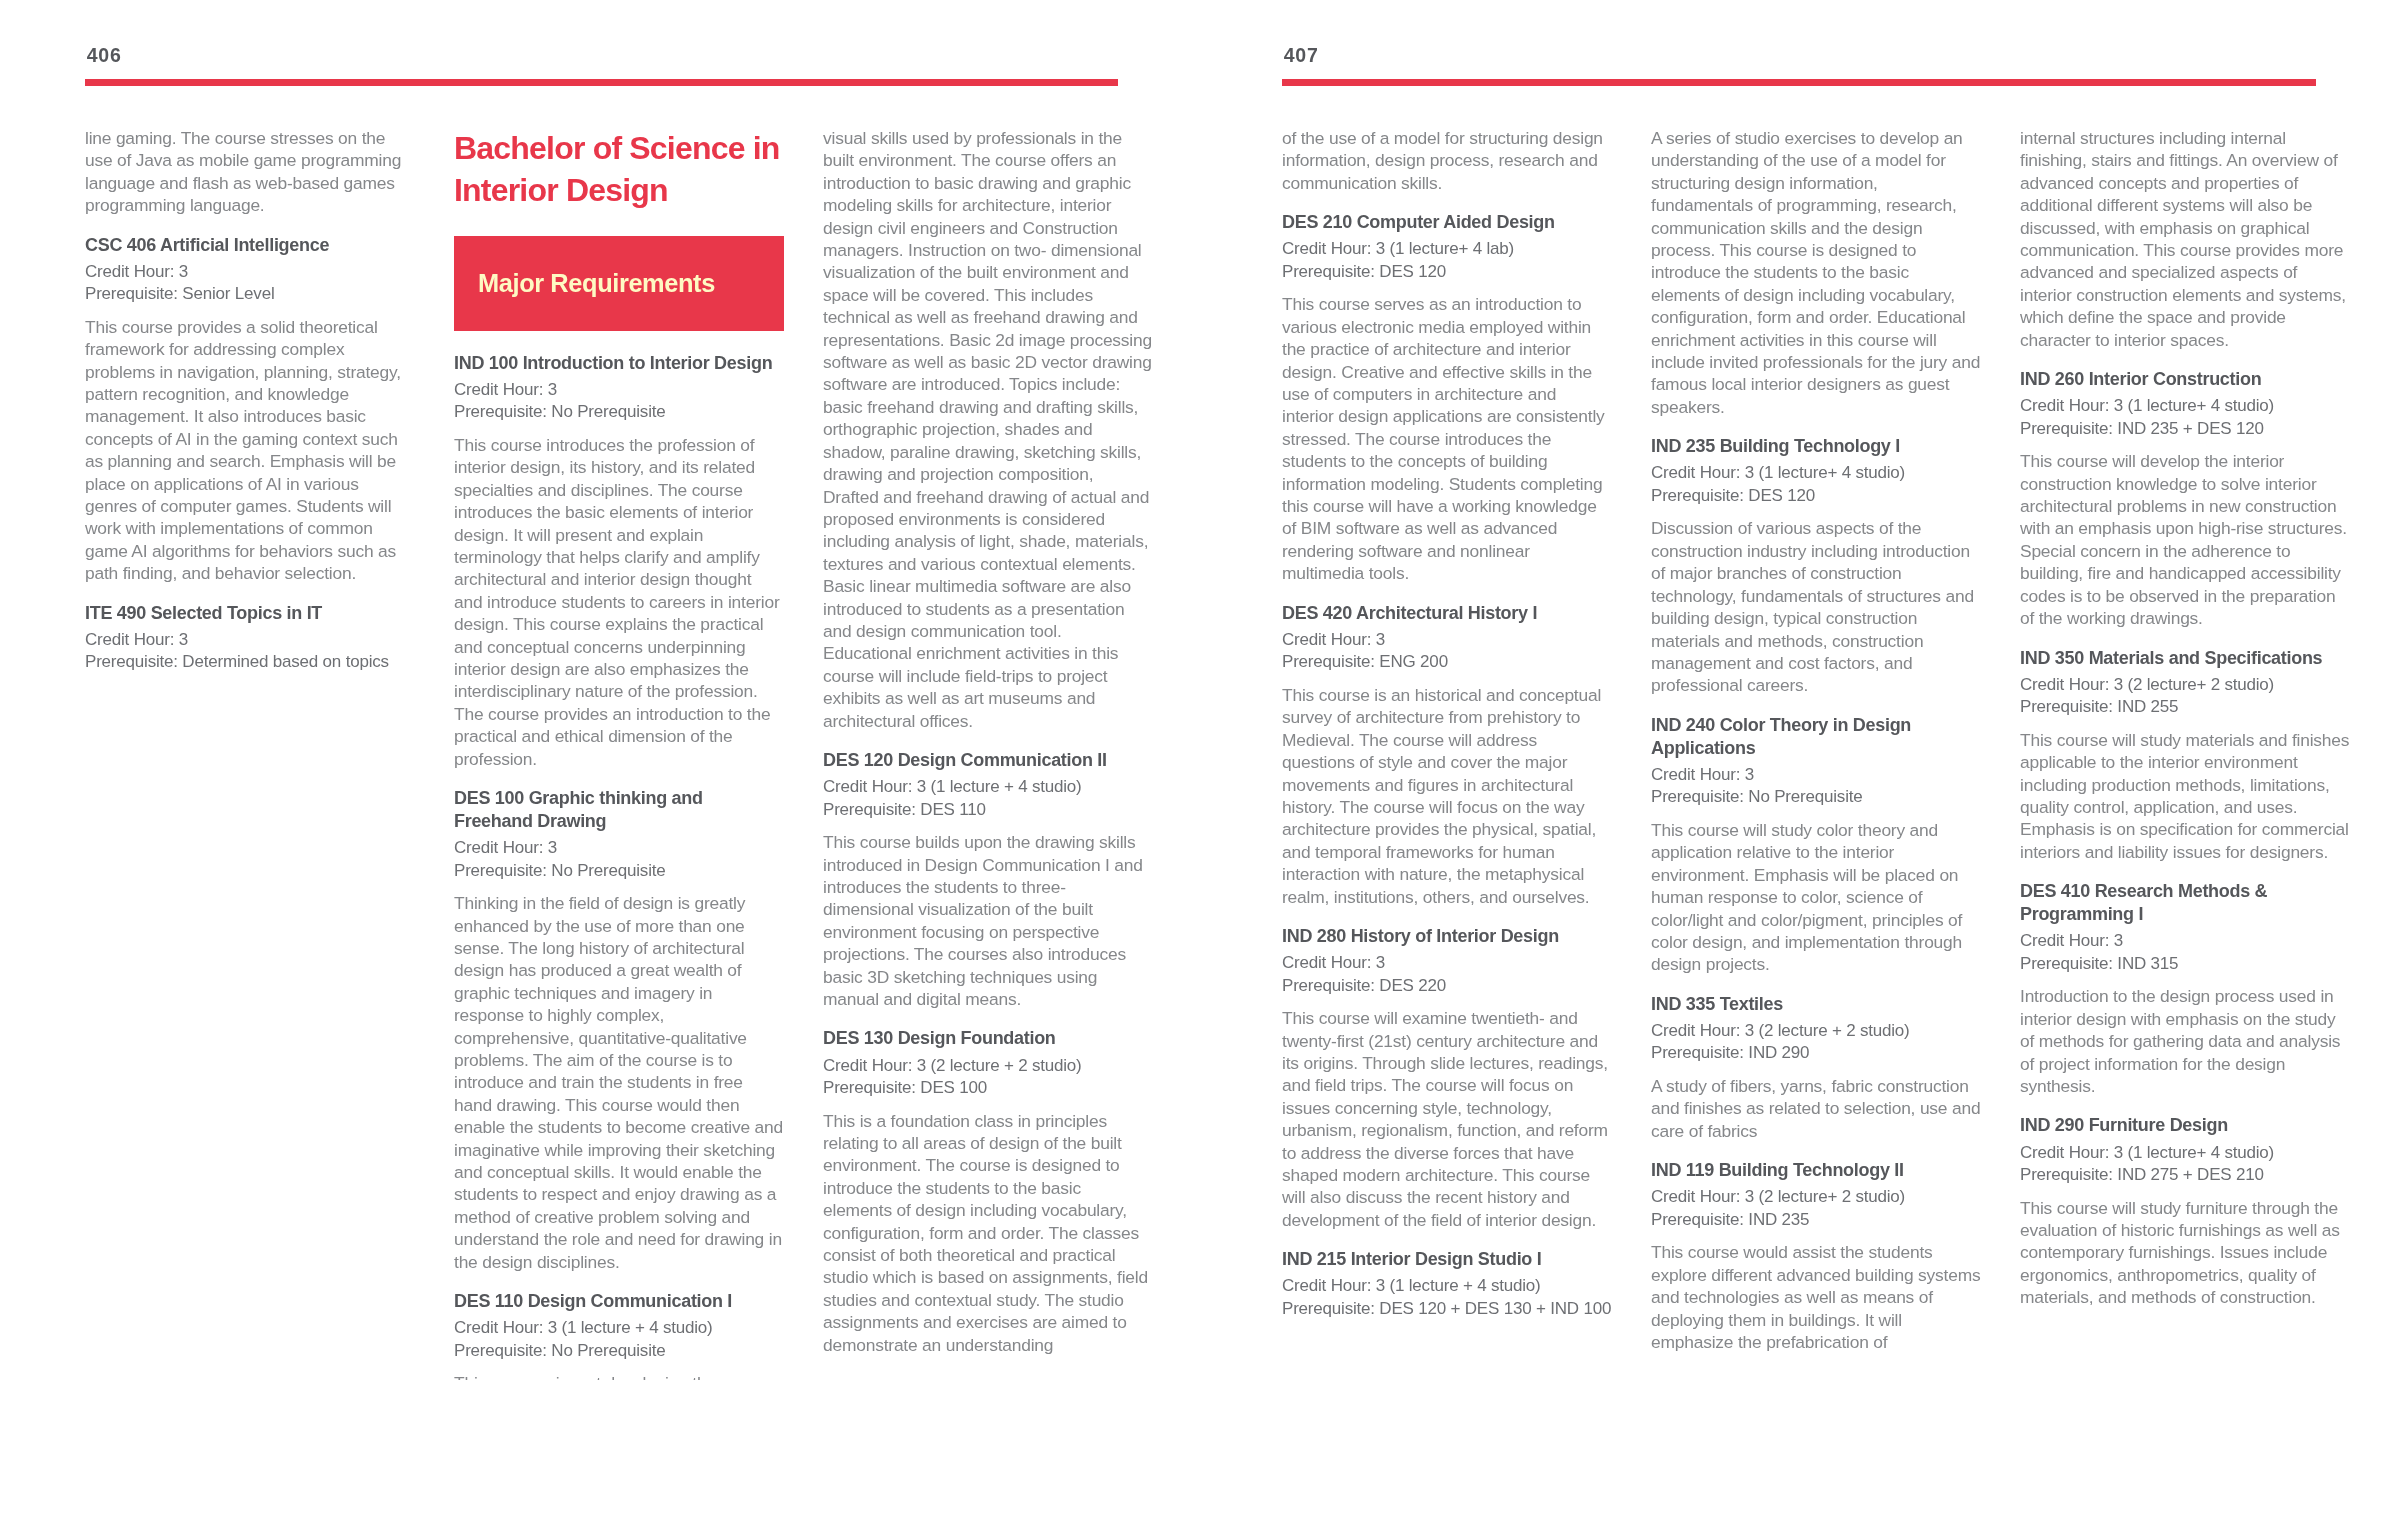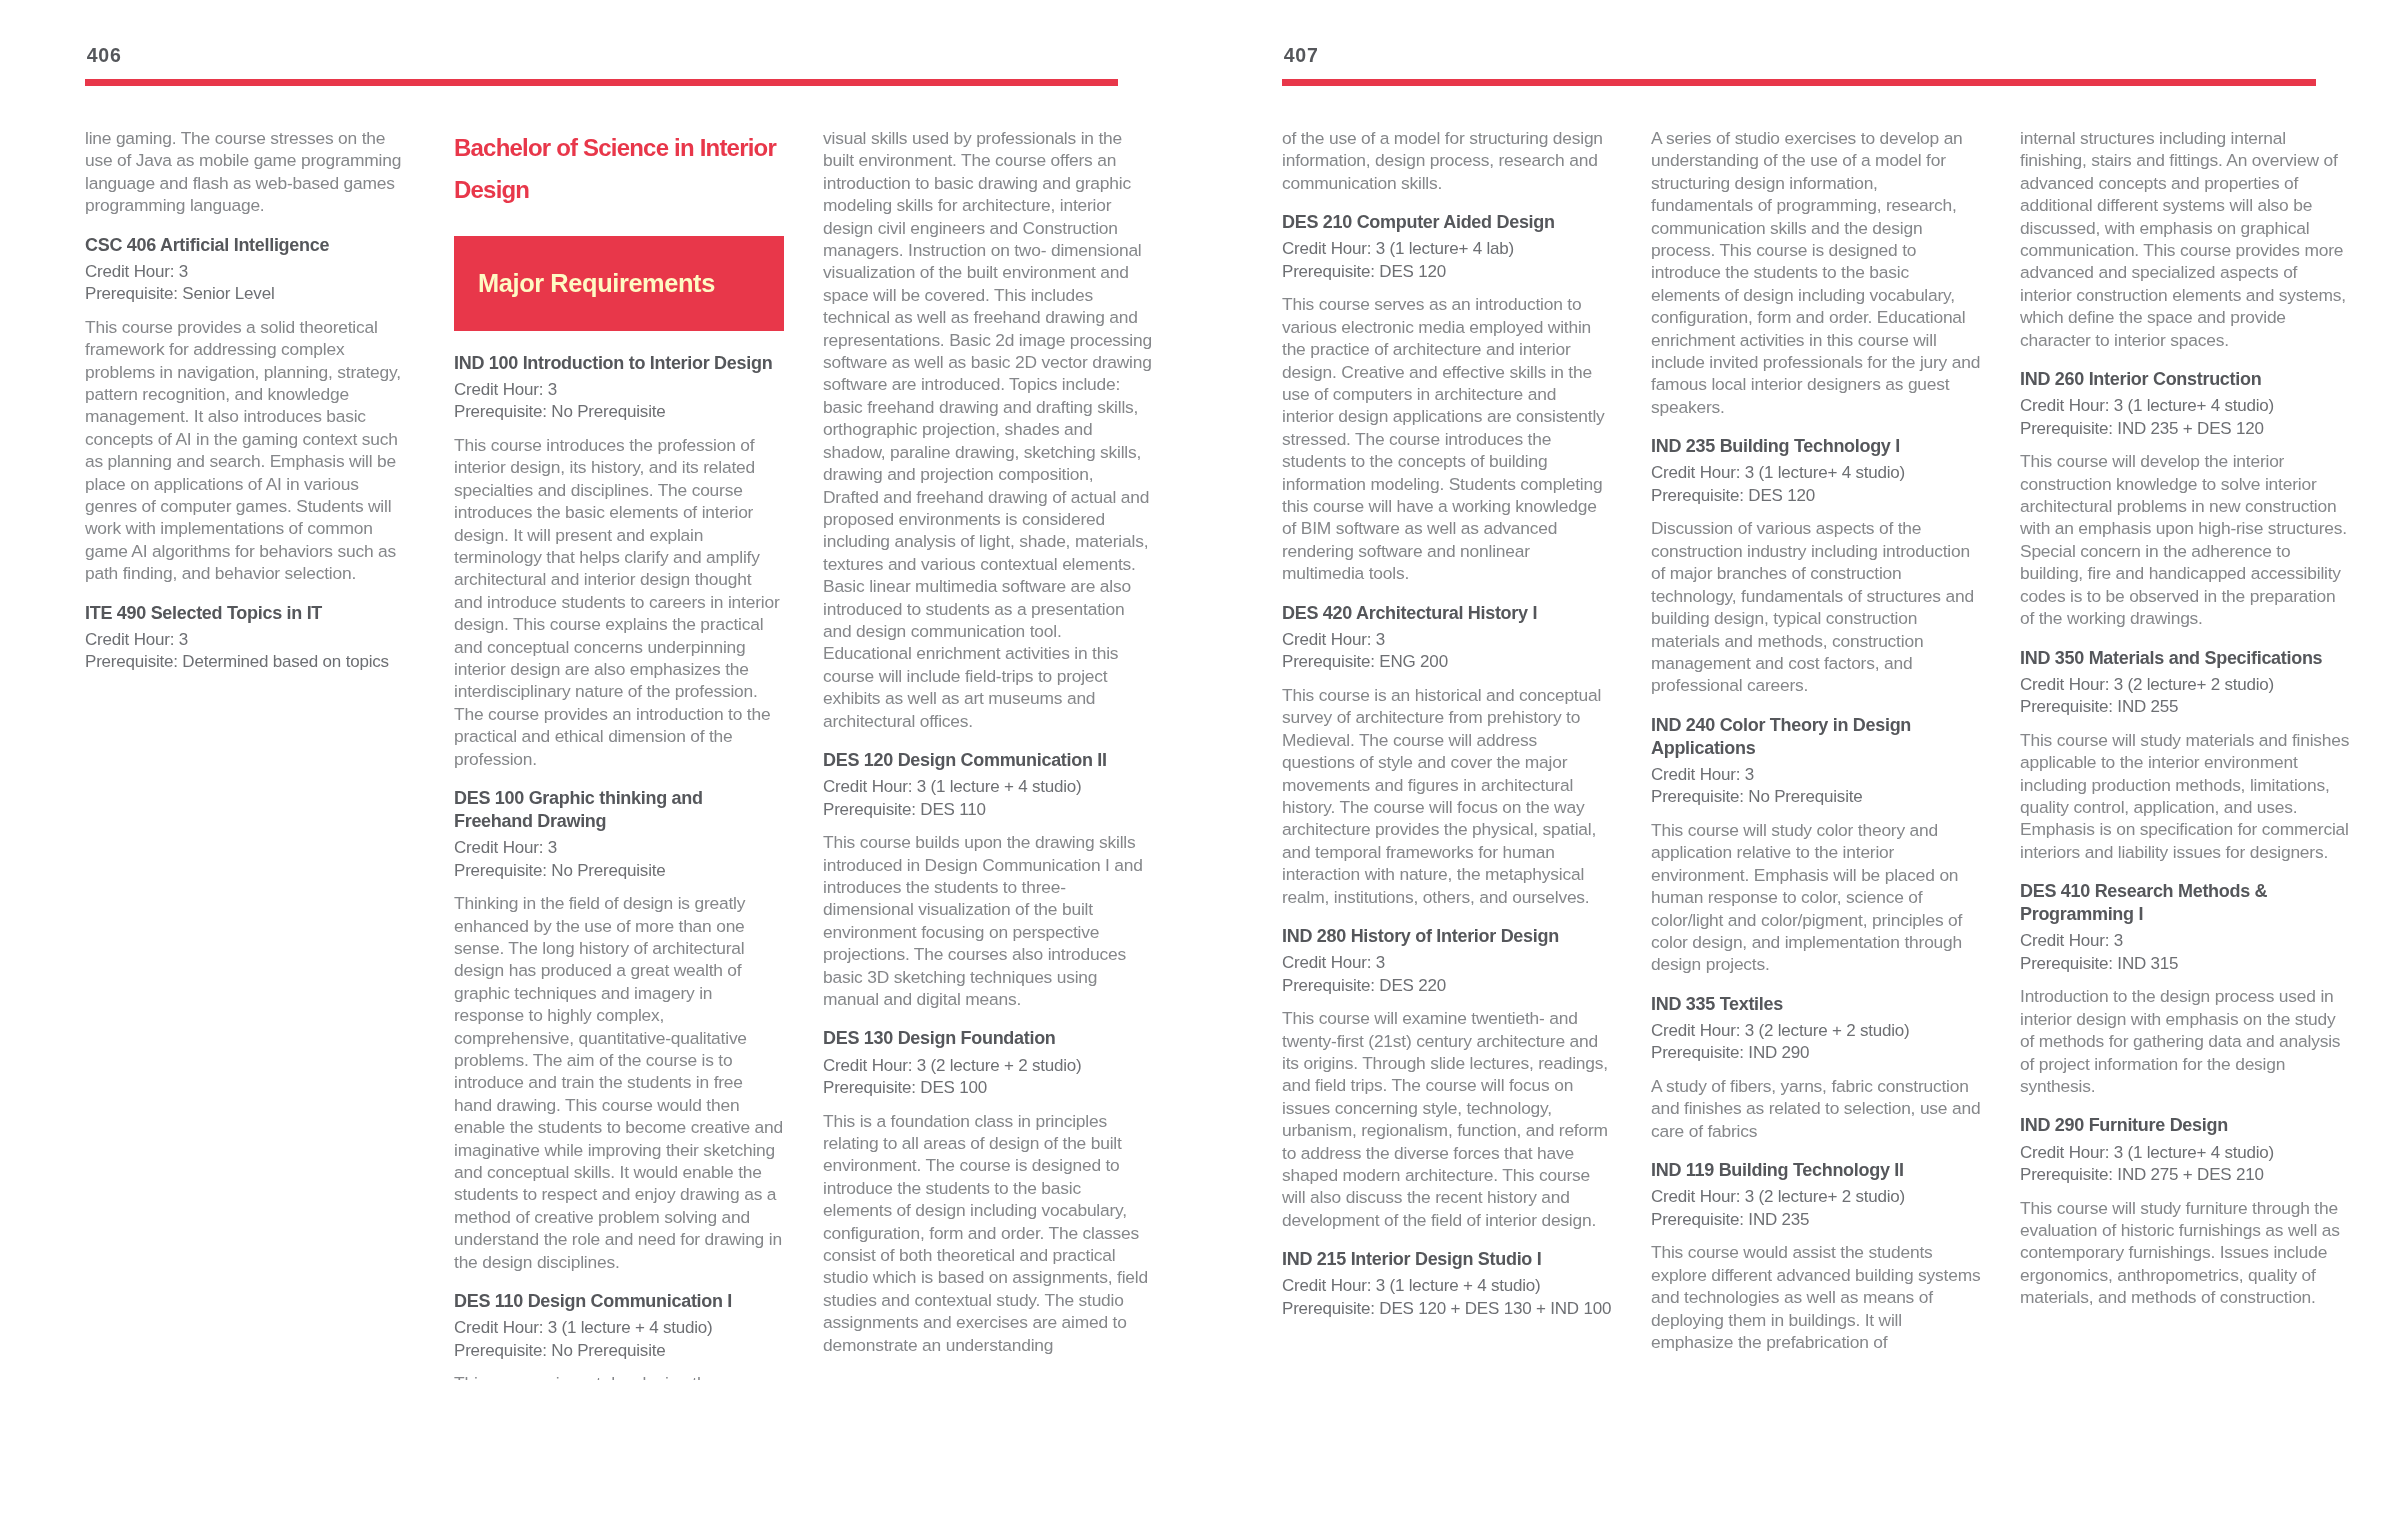--- a/index.html
+++ b/index.html
@@ -31,21 +31,21 @@
   }
   h3.course{
     font-size:18px;line-height:23px;font-weight:700;color:var(--head-gray);
     letter-spacing:-0.3px;margin:17px 0 4.2px 0;
   }
   .meta{
     font-size:17px;line-height:22.4px;color:var(--meta-gray);
     letter-spacing:-0.2px;margin:0 0 10.2px 0;
   }
   h2.program-title{
-    font-size:24px;line-height:42px;font-weight:700;color:var(--red);
+    font-size:32px;line-height:42px;font-weight:700;color:var(--red);
     letter-spacing:-0.8px;margin:0 0 25.4px 0;
   }
   .banner{
     height:95px;background:var(--red);color:#fef9c3;display:flex;align-items:center;
     padding-left:24px;margin:0 0 20.3px 0;
   }
   .banner span{font-size:25.4px;font-weight:700;letter-spacing:-0.4px;}
   .foot-rule{position:absolute;top:1446px;left:0;right:0;height:4.2px;background:var(--red);}
   .footer{position:absolute;top:1455px;left:1.7px;font-size:13px;letter-spacing:-0.2px;white-space:nowrap;}
   .footer .uni{color:var(--navy);}

